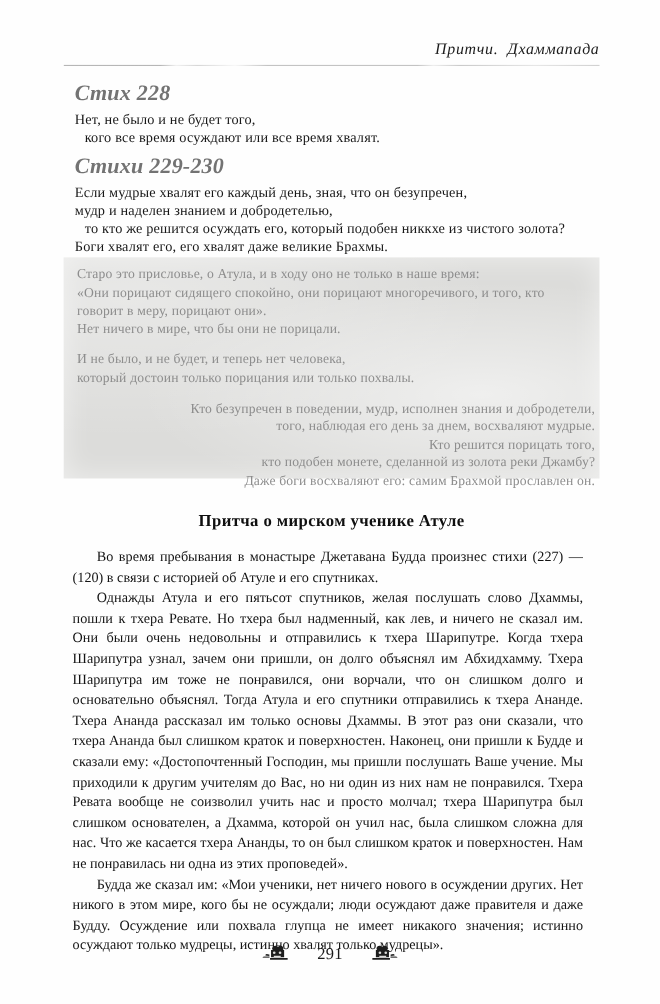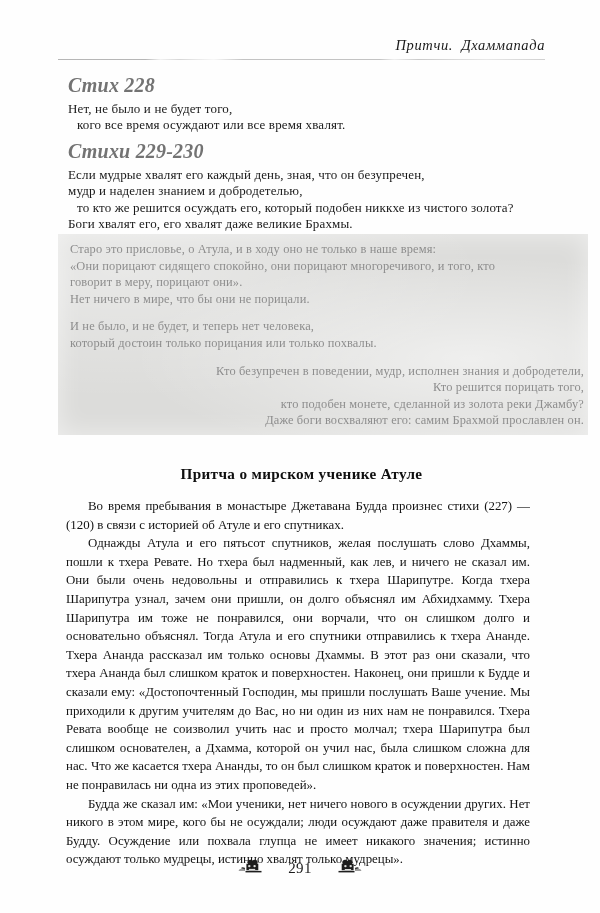--- a/index.html
+++ b/index.html
@@ -76,21 +76,21 @@
   .verse-line.indent { padding-left: 9px; }
 
   #verse-228 { top: 74px; }
   #verse-229 { top: 140px; }
 
   
   .quote-panel {
     position: absolute;
     left: 58px;
     top: 234px;
-    width: 530px;
+    width: 487px;
     height: 201px;
     background: #dcdcda;
     box-shadow: inset 0 0 26px rgba(255,255,255,0.55);
   }
   .quote-panel::after {
     content: "";
     position: absolute;
     left: 0; top: 0; right: 0; bottom: 0;
     background:
       radial-gradient(ellipse at 78% 62%, rgba(255,255,255,0.55) 0%, rgba(255,255,255,0) 58%),
@@ -198,20 +198,21 @@
         <div class="quote-line">Нет ничего в мире, что бы они не порицали.</div>
       </div>
 
       <div class="quote-stanza">
         <div class="quote-line">И не было, и не будет, и теперь нет человека,</div>
         <div class="quote-line">который достоин только порицания или только похвалы.</div>
       </div>
 
       <div class="quote-stanza">
         <div class="quote-line">Кто безупречен в поведении, мудр, исполнен знания и добродетели,</div>
+        <div class="quote-line">того, наблюдая его день за днем, восхваляют мудрые.</div>
         <div class="quote-line">Кто решится порицать того,</div>
         <div class="quote-line">кто подобен монете, сделанной из золота реки Джамбу?</div>
         <div class="quote-line">Даже боги восхваляют его: самим Брахмой прославлен он.</div>
       </div>
 
     </div>
   </div>
 
   <div class="section-heading">Притча о мирском ученике Атуле</div>
 

